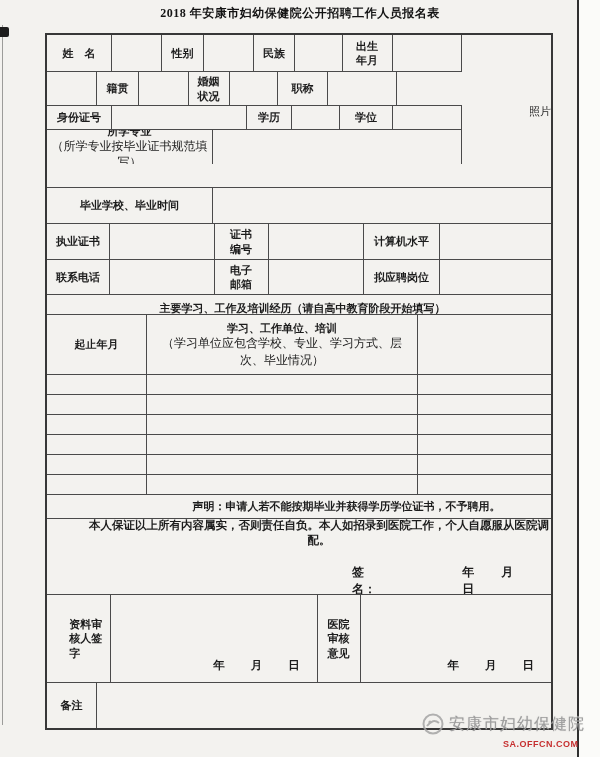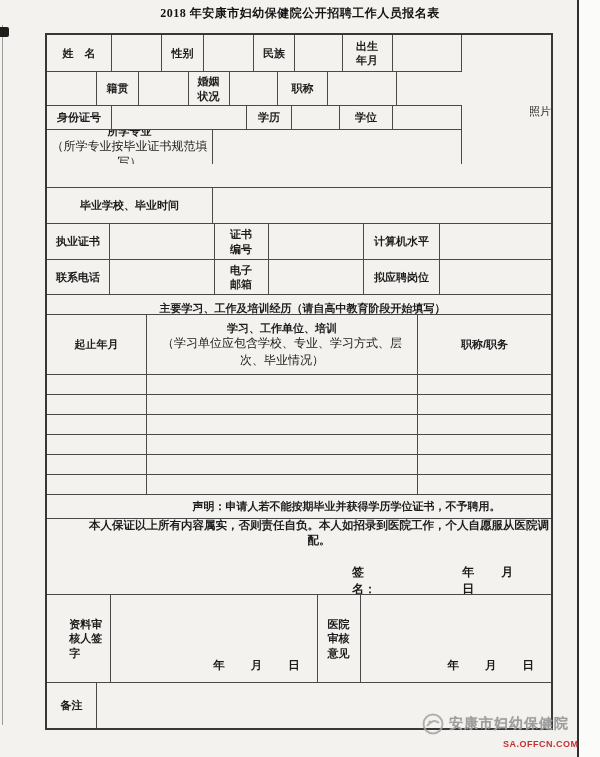--- a/index.html
+++ b/index.html
@@ -90,21 +90,21 @@
   .sig-date{margin-left:72px;letter-spacing:1px;}
   
   .cr1{width:50px;} .cr2{width:213px;} .cr3{width:45px;} .cr4{width:196px;}
   .date-cell{align-items:flex-end;justify-content:flex-end;padding:0 16px 9px 0;font-weight:bold;font-size:11.5px;letter-spacing:1px;}
   
   .cm1{width:50px;} .cm2{width:454px;}
 
   
   .watermark{position:absolute;left:421px;top:712px;display:flex;align-items:center;}
   .wm-logo{width:24px;height:24px;margin-right:4px;opacity:.85;}
-  .wm-text{font-size:14px;font-weight:bold;color:var(--wm);letter-spacing:1px;
+  .wm-text{font-size:16px;font-weight:normal;color:var(--wm);letter-spacing:1px;
            text-shadow:0 0 1px rgba(160,160,160,.5);}
   .site-url{position:absolute;left:503px;top:739px;font-size:9px;font-weight:bold;
             color:var(--red);letter-spacing:.5px;}
 </style>
 </head>
 <body>
 
 <div class="strip-right"></div>
 <div class="edge-right"></div>
 <div class="edge-left"></div>
@@ -220,23 +220,20 @@
   </div>
 
   <div class="row r10">
     <div class="c cp">
         <span class="lbl">起止年月</span>
       </div>
     <div class="c cu hdr">
       <span class="lbl">学习、工作单位、培训</span>
       <span class="note">（学习单位应包含学校、专业、学习方式、层次、毕业情况）</span>
     </div>
-    <div class="c ct noline">
-        <span class="lbl">职称/职务</span>
-      </div>
   </div>
 
   <div>
       <div class="row exp-row">
         <div class="c cp"></div>
         <div class="c cu"></div>
         <div class="c ct noline"></div>
       </div>
       <div class="row exp-row">
         <div class="c cp"></div>

